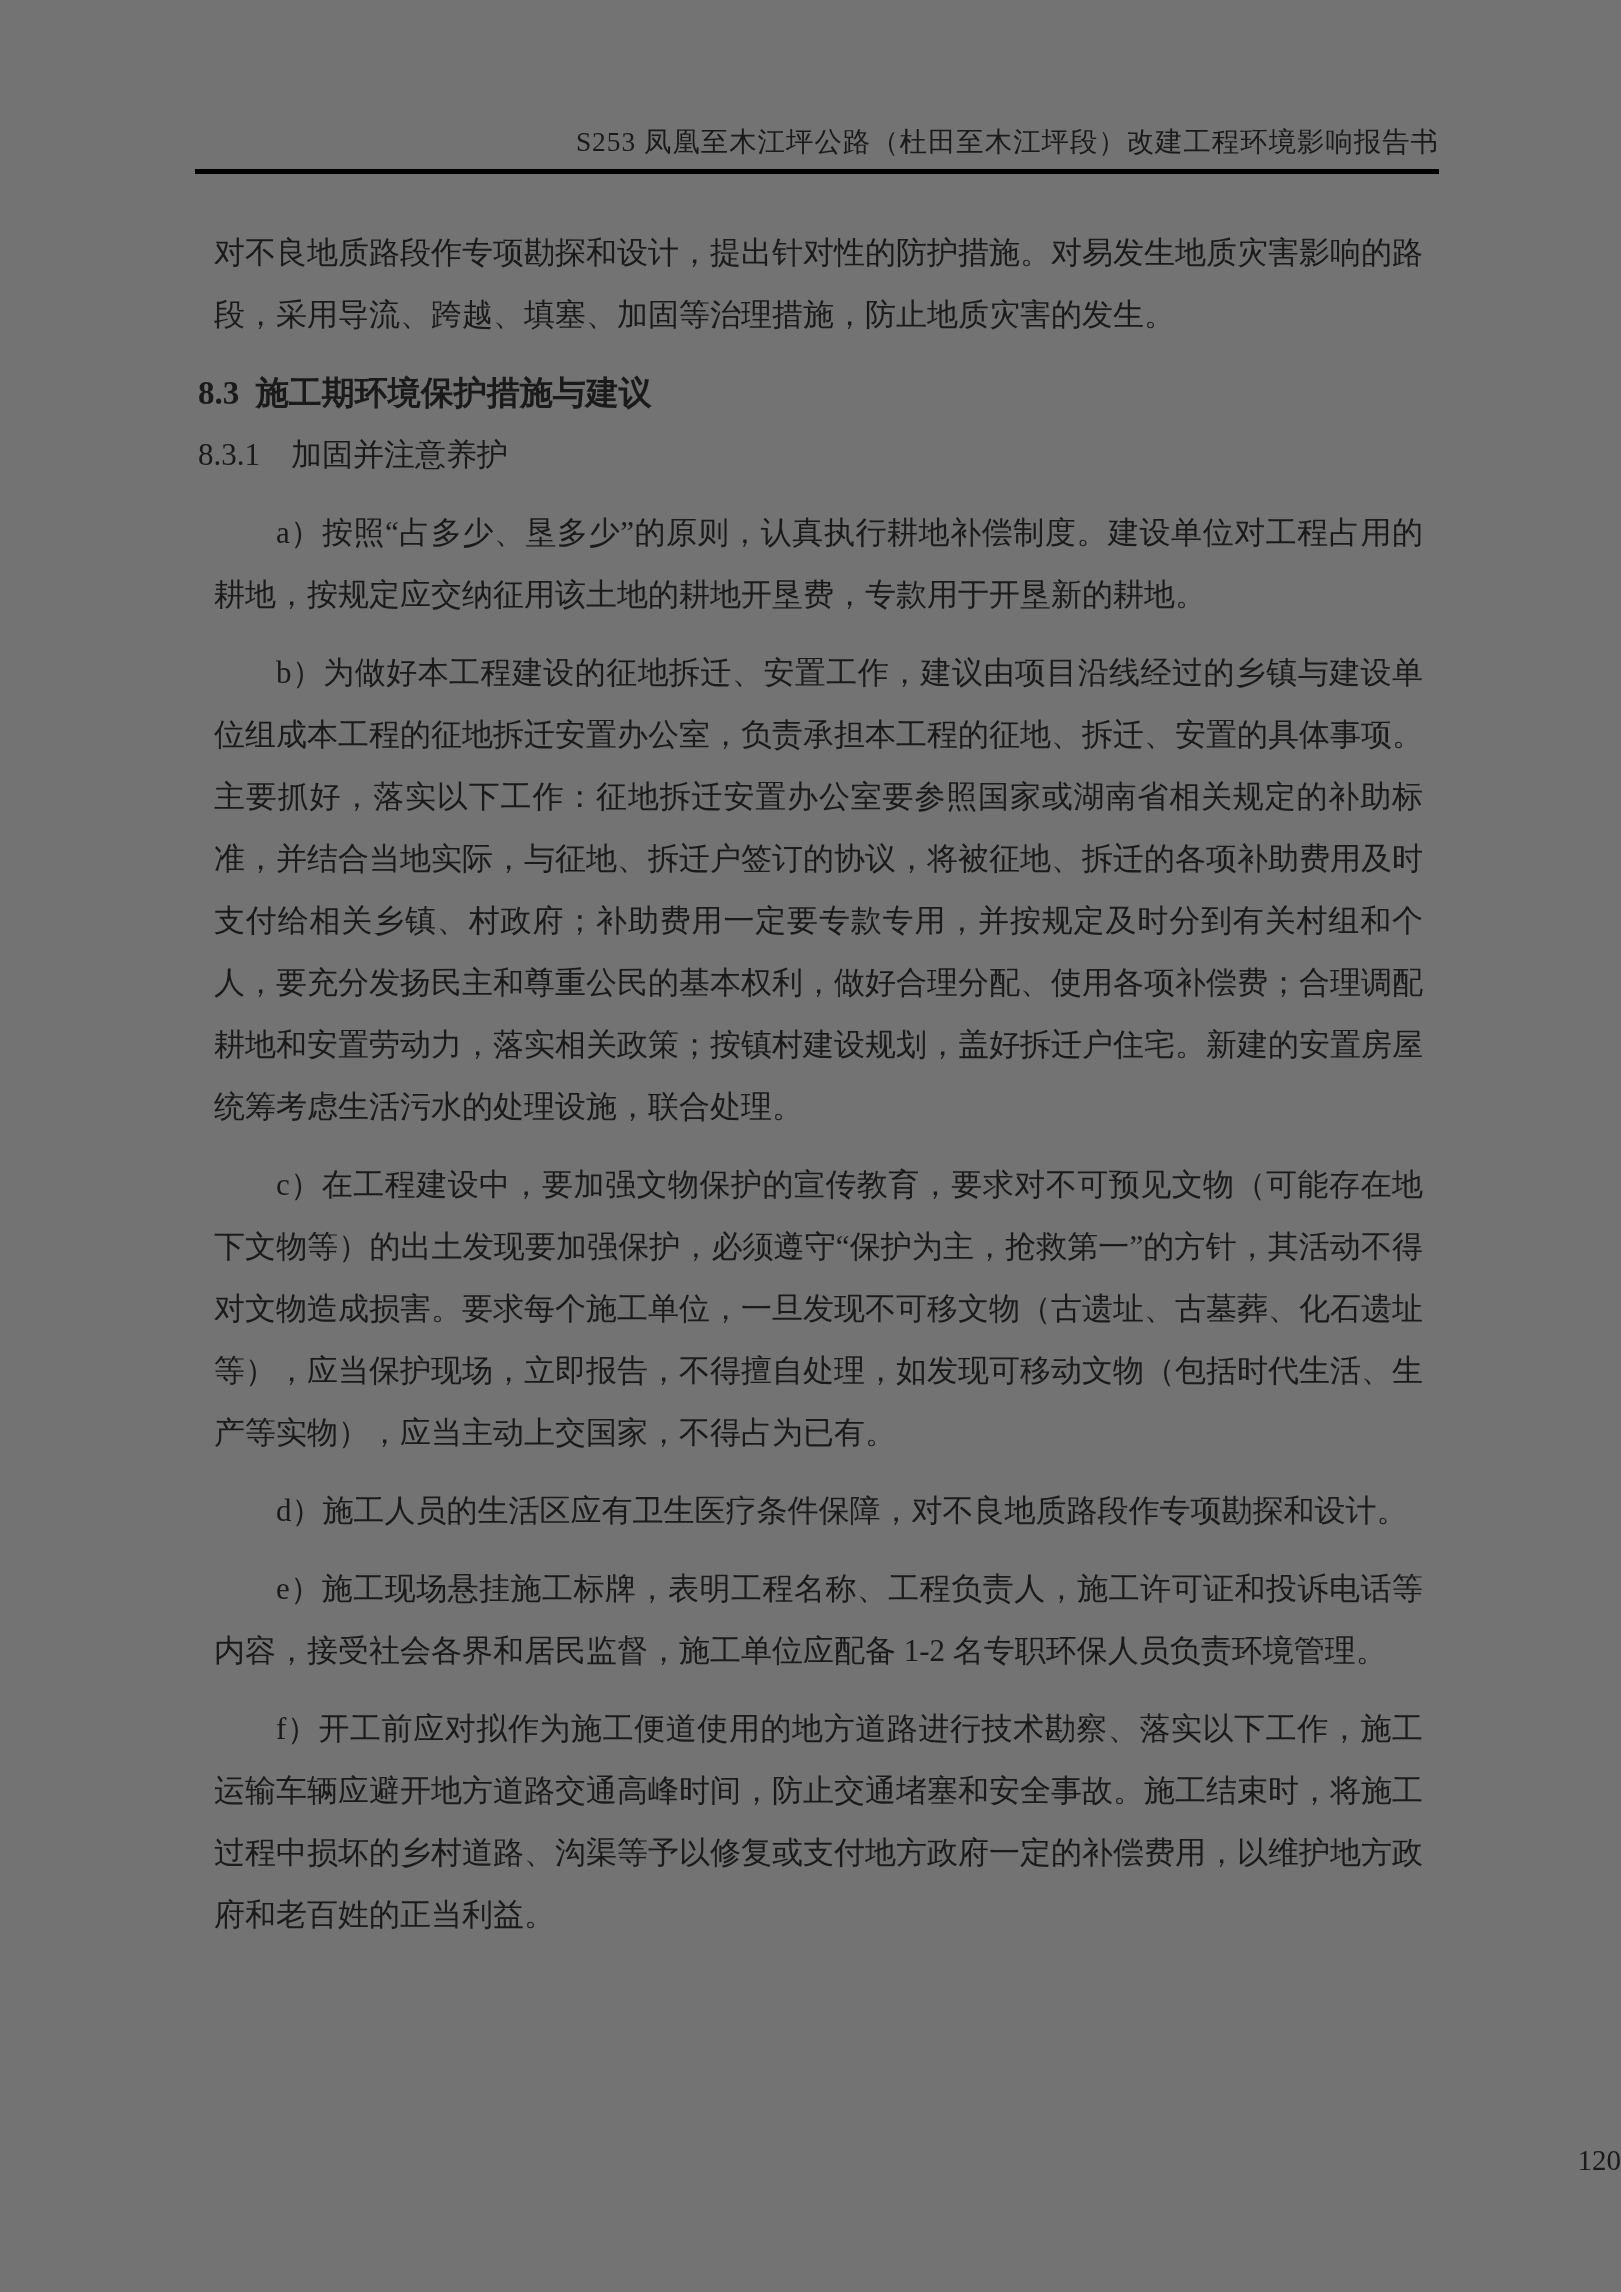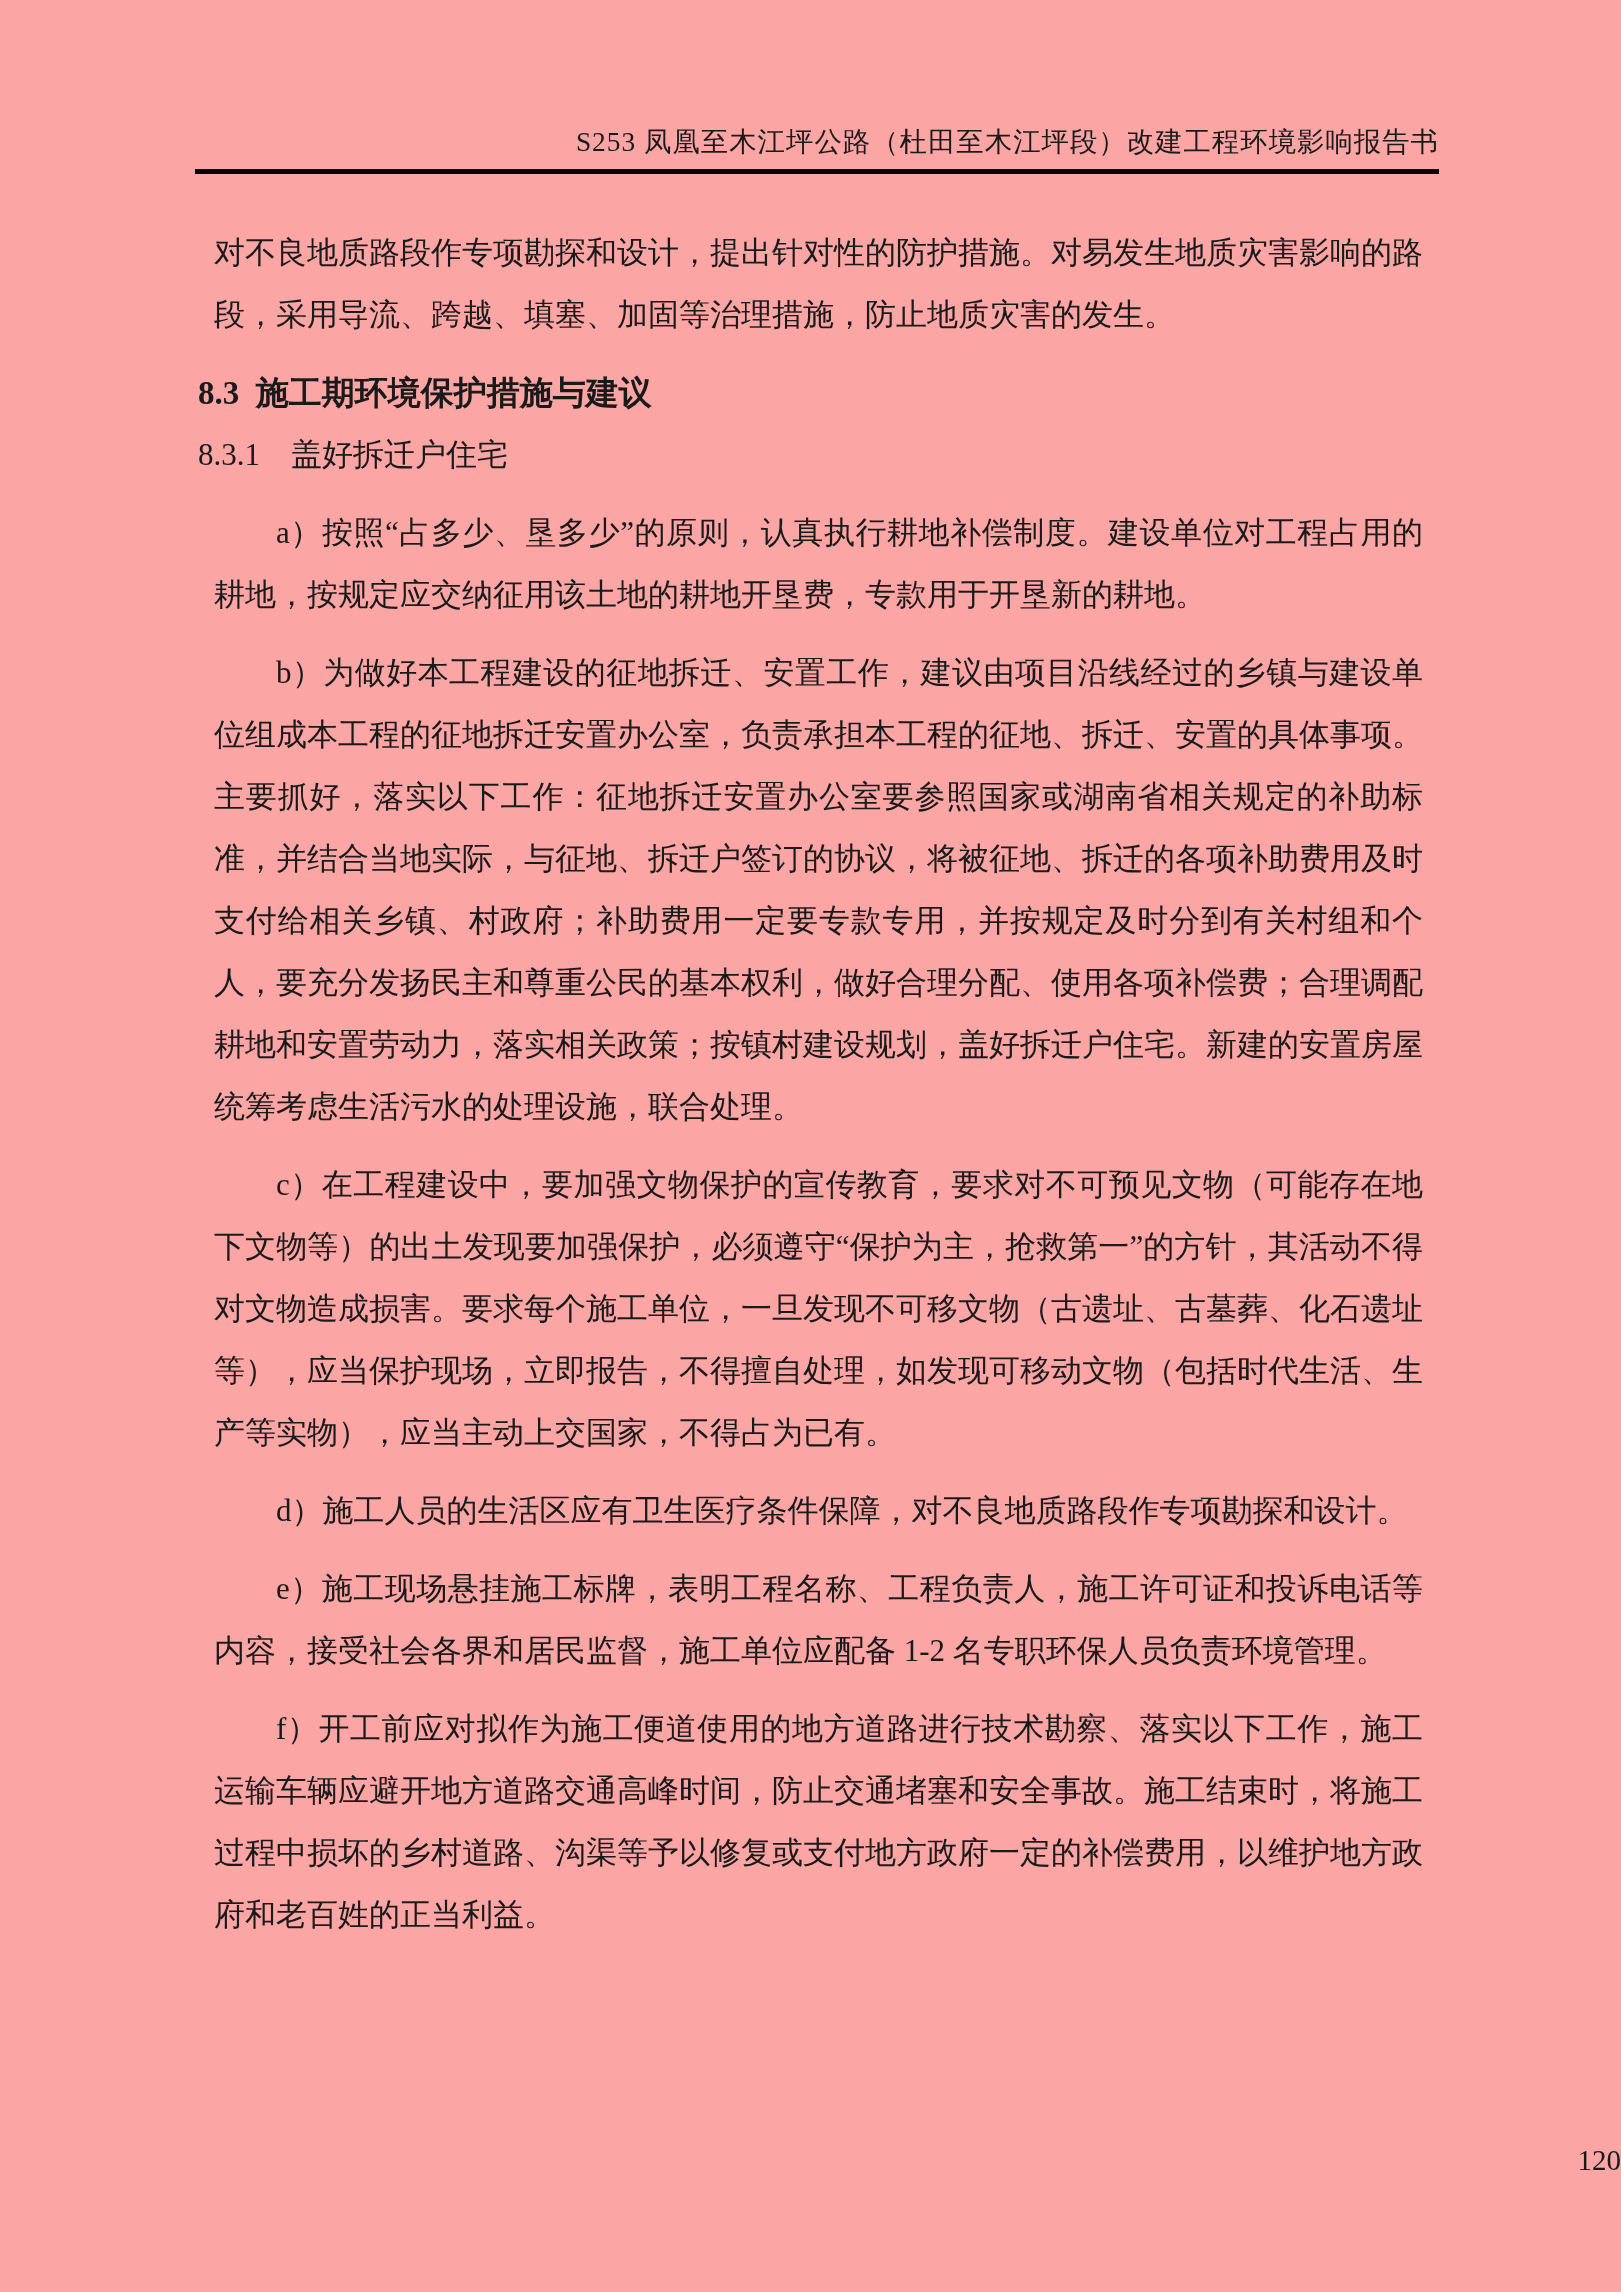--- a/index.html
+++ b/index.html
@@ -4,21 +4,21 @@
 <style>
   html, body {
     margin: 0;
     padding: 0;
     background: #ffffff;
   }
   .page {
     position: relative;
     width: 1621px;
     height: 2293px;
-    background: #fca5a5;
+    background: #737373;
     overflow: hidden;
     color: #1a1a1a;
     font-family: "Liberation Serif", "DejaVu Serif", serif;
   }
   .header {
     position: absolute;
     left: 196px;
     top: 125px;
     width: 1243px;
     text-align: right;
@@ -87,21 +87,21 @@
     <span>S253 凤凰至木江坪公路（杜田至木江坪段）改建工程环境影响报告书</span>
   </div>
 
   <div class="header-rule"></div>
 
   <div class="content">
     <p class="no-indent">对不良地质路段作专项勘探和设计，提出针对性的防护措施。对易发生地质灾害影响的路段，采用导流、跨越、填塞、加固等治理措施，防止地质灾害的发生。</p>
 
     <h2>8.3  施工期环境保护措施与建议</h2>
 
-    <h3>8.3.1　盖好拆迁户住宅</h3>
+    <h3>8.3.1　加固并注意养护</h3>
 
     <p>a）按照“占多少、垦多少”的原则，认真执行耕地补偿制度。建设单位对工程占用的耕地，按规定应交纳征用该土地的耕地开垦费，专款用于开垦新的耕地。</p>
 
     <p>b）为做好本工程建设的征地拆迁、安置工作，建议由项目沿线经过的乡镇与建设单位组成本工程的征地拆迁安置办公室，负责承担本工程的征地、拆迁、安置的具体事项。主要抓好，落实以下工作：征地拆迁安置办公室要参照国家或湖南省相关规定的补助标准，并结合当地实际，与征地、拆迁户签订的协议，将被征地、拆迁的各项补助费用及时支付给相关乡镇、村政府；补助费用一定要专款专用，并按规定及时分到有关村组和个人，要充分发扬民主和尊重公民的基本权利，做好合理分配、使用各项补偿费；合理调配耕地和安置劳动力，落实相关政策；按镇村建设规划，盖好拆迁户住宅。新建的安置房屋统筹考虑生活污水的处理设施，联合处理。</p>
 
     <p>c）在工程建设中，要加强文物保护的宣传教育，要求对不可预见文物（可能存在地下文物等）的出土发现要加强保护，必须遵守“保护为主，抢救第一”的方针，其活动不得对文物造成损害。要求每个施工单位，一旦发现不可移文物（古遗址、古墓葬、化石遗址等），应当保护现场，立即报告，不得擅自处理，如发现可移动文物（包括时代生活、生产等实物），应当主动上交国家，不得占为已有。</p>
 
     <p>d）施工人员的生活区应有卫生医疗条件保障，对不良地质路段作专项勘探和设计。</p>
 
     <p>e）施工现场悬挂施工标牌，表明工程名称、工程负责人，施工许可证和投诉电话等内容，接受社会各界和居民监督，施工单位应配备 1-2 名专职环保人员负责环境管理。</p>

